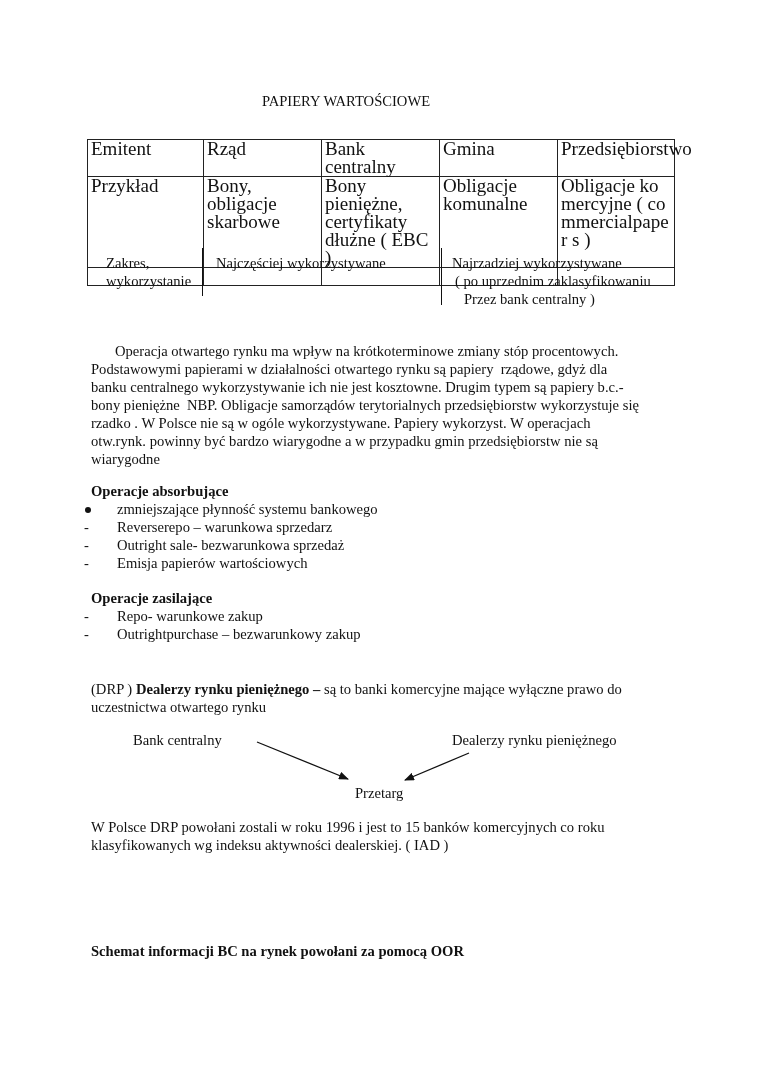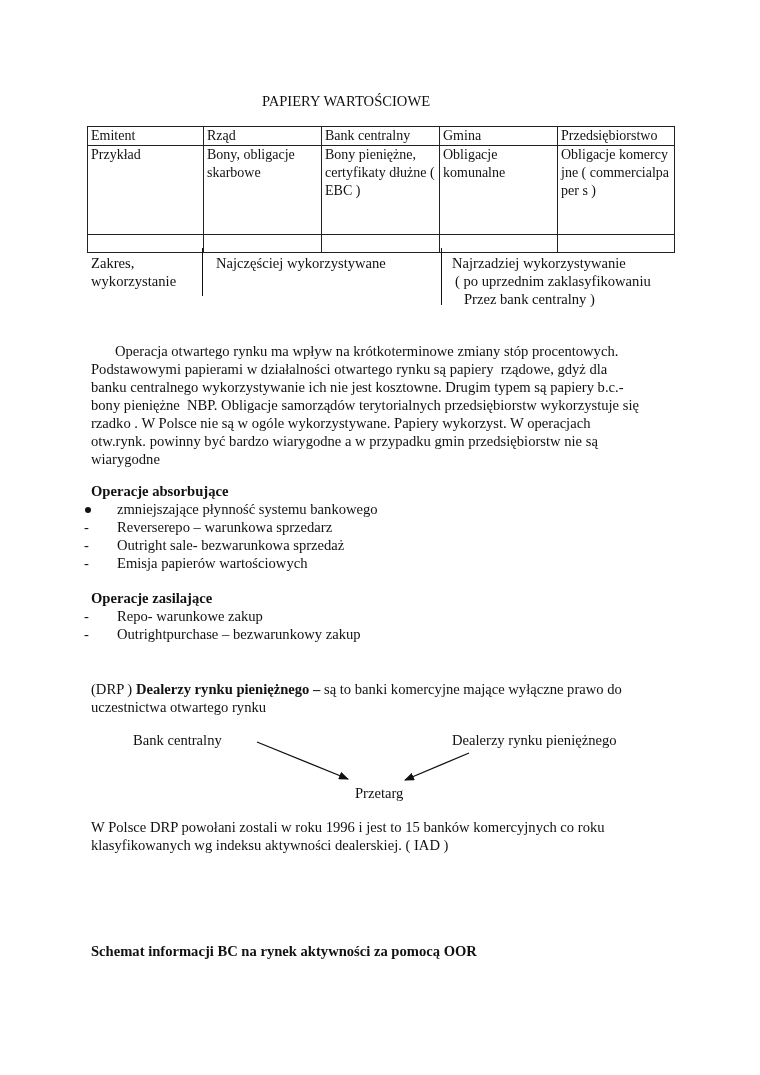--- a/index.html
+++ b/index.html
@@ -4,23 +4,23 @@
 <style>
   html, body { margin: 0; padding: 0; background: #ffffff; }
   body {
     width: 760px; height: 1075px; position: relative; overflow: hidden;
     font-family: "Liberation Serif", "DejaVu Serif", serif;
     color: #111; font-size: 14.6px; line-height: 18px;
   }
   .abs { position: absolute; }
   .title { left: 0; width: 692px; top: 92px; text-align: center; font-size: 14.6px; }
   table.ws {
-    position: absolute; left: 87px; top: 126px; width: 587px;
+    position: absolute; left: 87px; top: 139px; width: 587px;
     border-collapse: collapse; table-layout: fixed;
-    font-size: 14px; line-height: 18px;
+    font-size: 19px; line-height: 18px;
   }
   table.ws td {
     border: 1px solid #222; vertical-align: top; padding: 0 3px;
   }
   table.ws col.c1 { width: 116px; }
   table.ws col.c2 { width: 118px; }
   table.ws col.c3 { width: 118px; }
   table.ws col.c4 { width: 118px; }
   table.ws col.c5 { width: 117px; }
   .vline { position: absolute; width: 1px; background: #111; }
@@ -73,27 +73,27 @@
     <td></td>
     <td></td>
     <td></td>
   </tr>
 </tbody>
   </table>
 
 <div class="vline" style="left:202px; top:248px; height:48px;"></div>
 <div class="vline" style="left:441px; top:248px; height:57px;"></div>
 
-<div class="abs usage" style="left:91px; top:254px;">
+<div class="abs usage" style="left:106px; top:254px;">
   <div>Zakres,</div>
   <div>wykorzystanie</div>
 </div>
 <div class="abs usage" style="left:216px; top:254px;">Najczęściej wykorzystywane</div>
 <div class="abs usage" style="left:452px; top:254px;">
-  <div>Najrzadziej wykorzystywanie</div>
+  <div>Najrzadziej wykorzystywane</div>
   <div style="padding-left:3px;">( po uprzednim zaklasyfikowaniu</div>
   <div style="padding-left:12px;">Przez bank centralny )</div>
 </div>
 
 <div class="abs para">
   <div><span class="indent"></span><span>Operacja otwartego rynku ma wpływ na krótkoterminowe zmiany stóp procentowych.</span></div>
   <div style="white-space:pre;">Podstawowymi papierami w działalności otwartego rynku są papiery  rządowe, gdyż dla</div>
   <div>banku centralnego wykorzystywanie ich nie jest kosztowne. Drugim typem są papiery b.c.-</div>
   <div style="white-space:pre;">bony pieniężne  NBP. Obligacje samorządów terytorialnych przedsiębiorstw wykorzystuje się</div>
   <div>rzadko . W Polsce nie są w ogóle wykorzystywane. Papiery wykorzyst. W operacjach</div>
@@ -131,13 +131,13 @@
   </defs>
   <line x1="257" y1="742" x2="348" y2="779" stroke="#111" stroke-width="1.3" marker-end="url(#ah)"></line>
   <line x1="469" y1="753" x2="405" y2="780" stroke="#111" stroke-width="1.3" marker-end="url(#ah)"></line>
 </svg>
 
 <div class="abs closing">
   <div>W Polsce DRP powołani zostali w roku 1996 i jest to 15 banków komercyjnych co roku</div>
   <div>klasyfikowanych wg indeksu aktywności dealerskiej. ( IAD )</div>
 </div>
 
-<div class="abs schemat">Schemat informacji BC na rynek aktywności za pomocą OOR</div>
+<div class="abs schemat">Schemat informacji BC na rynek powołani za pomocą OOR</div>
 
 </body></html>

